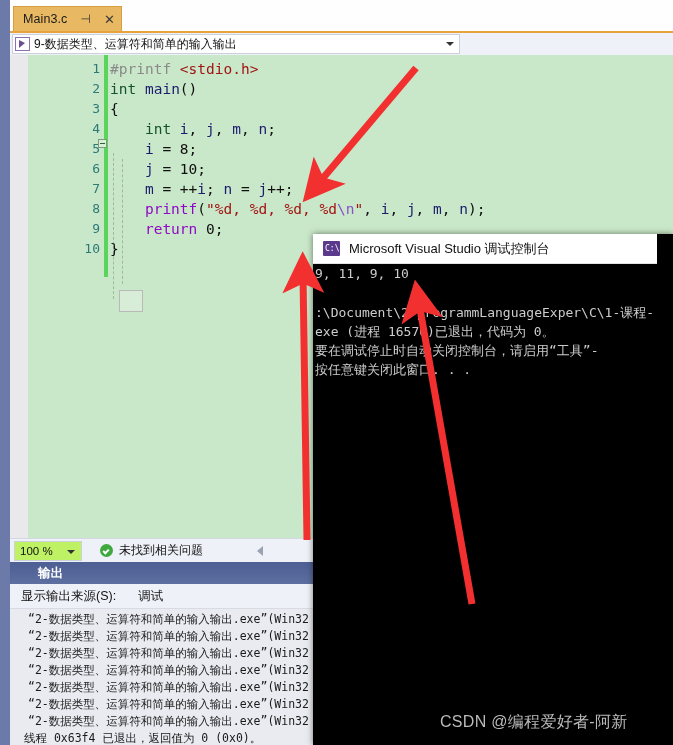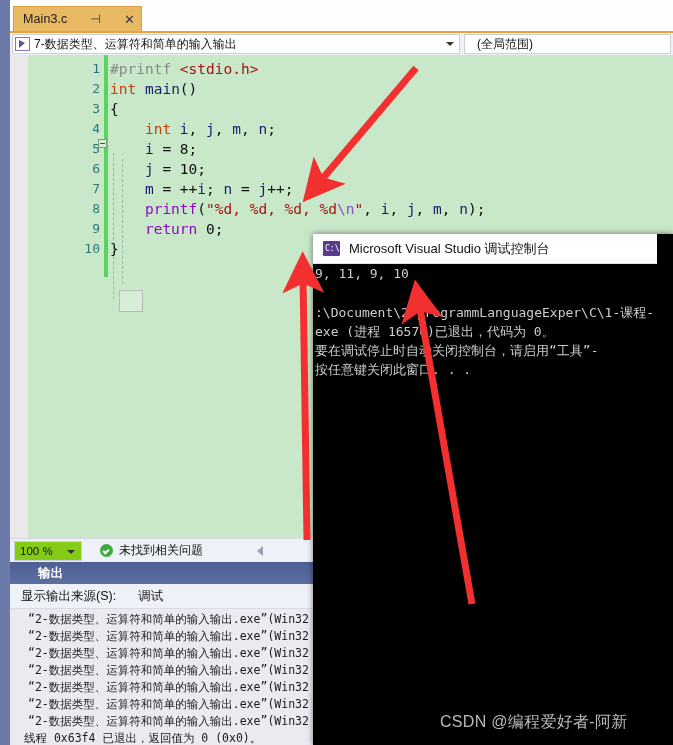--- a/index.html
+++ b/index.html
@@ -53,21 +53,21 @@
     left: 3px; top: 6px;
     height: 25px;
     background: #e8b863;
     border-top: 1px solid #d79f3f;
     border-left: 1px solid #d79f3f;
     border-right: 1px solid #d79f3f;
     display: flex;
     align-items: center;
     padding: 0 6px 0 9px;
     box-sizing: border-box;
-    gap: 22px;
+    gap: 12px;
   }
   .tab-label {
     font-size: 12.5px;
     color: #1a1a1a;
     white-space: nowrap;
     letter-spacing: .1px;
   }
   .tab-pin, .tab-close {
     font-size: 12px;
     color: #3a3a3a;
@@ -178,21 +178,21 @@
   }
   .codeline {
     position: absolute;
     left: 0;
     height: 20px;
     white-space: pre;
   }
   
   .c-pre  { color: #8a8a8a; }
   .c-str  { color: #a31515; }
-  .c-kw   { color: #c2410c; }
+  .c-kw   { color: #14532d; }
   .c-kw2  { color: #8f08c4; }
   .c-id   { color: #1c1c6e; }
   .c-plain{ color: #101010; }
   .c-esc  { color: #8b4fc9; }
   .c-num  { color: #101010; }
 
   
   .collapse-box {
     position: absolute;
     left: 88px; top: 84px;
@@ -236,21 +236,21 @@
     width: 663px; height: 24px;
     background: #eef1f7;
     border-top: 1px solid #d4d8e2;
     box-sizing: border-box;
     display: flex;
     align-items: center;
   }
   .zoom-combo {
     width: 68px; height: 20px;
     margin-left: 4px;
-    background: #84cc16;
+    background: #bef264;
     border: 1px solid #ccd0da;
     box-sizing: border-box;
     display: flex;
     align-items: center;
     position: relative;
   }
   .zoom-val { font-size: 11.5px; color: #111; margin-left: 5px; }
   .zoom-caret {
     position: absolute; right: 6px; top: 8px;
     width: 0; height: 0;
@@ -427,25 +427,22 @@
       <div class="tab">
         <span class="tab-label">Main3.c</span>
         <span class="tab-pin">⊣</span>
         <span class="tab-close">✕</span>
       </div>
     </div>
 
     <div class="navbar">
       <div class="nav-combo left">
         <span class="nav-icon"></span>
-        <span class="nav-text">7-数据类型、运算符和简单的输入输出</span>
+        <span class="nav-text">9-数据类型、运算符和简单的输入输出</span>
         <span class="nav-caret"></span>
-      </div>
-      <div class="nav-combo right">
-        <span class="nav-text scope">(全局范围)</span>
       </div>
     </div>
 
     <div class="editor">
       <div class="editor-selmargin"></div>
       <div class="gutter">
         <div class="ln" style="top:4px">1</div>
         <div class="ln" style="top:24px">2</div>
         <div class="ln" style="top:44px">3</div>
         <div class="ln" style="top:64px">4</div>

